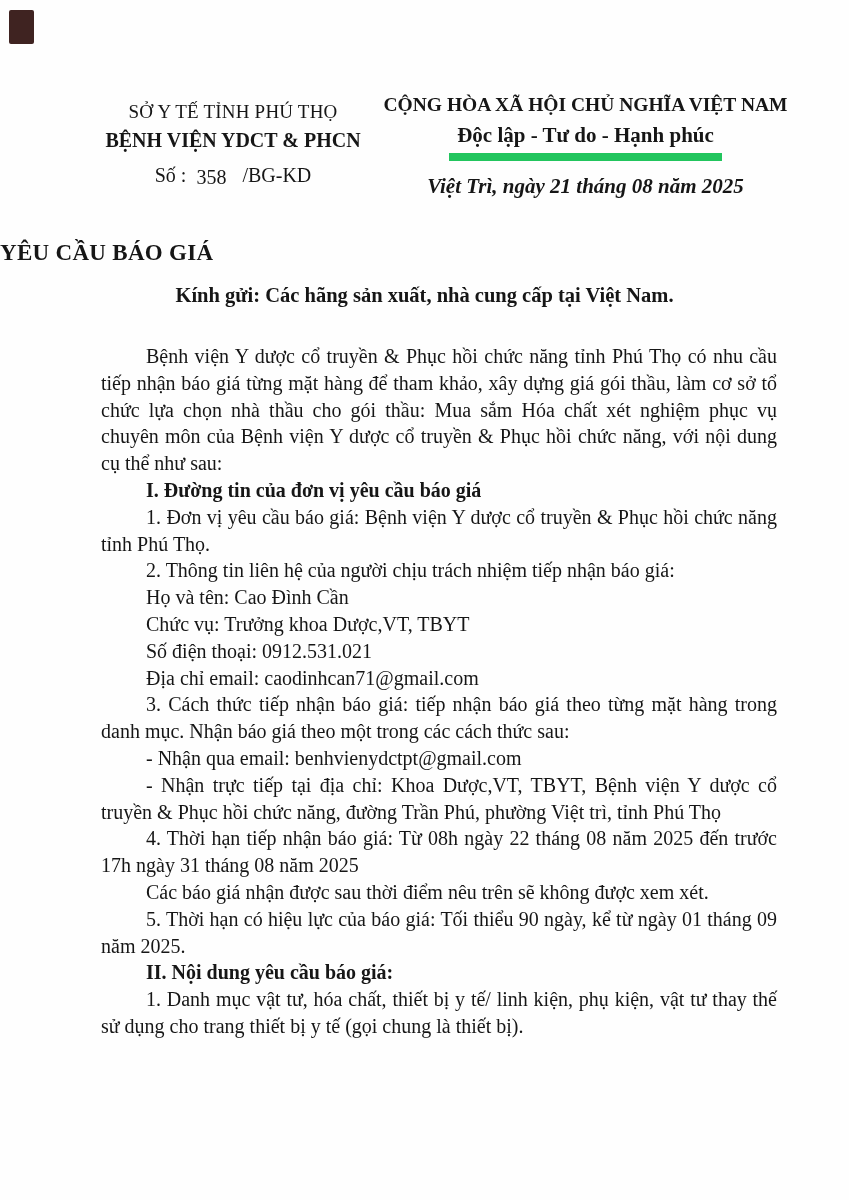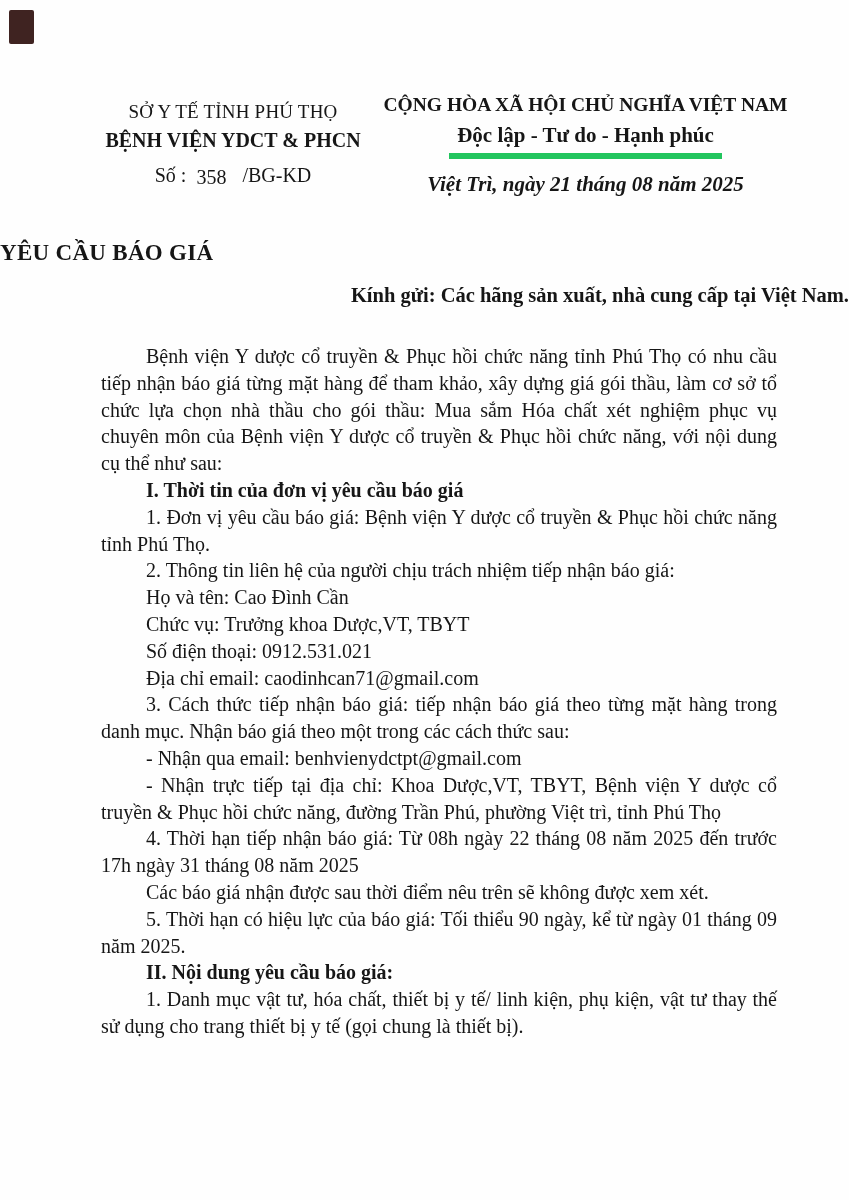--- a/index.html
+++ b/index.html
@@ -40,42 +40,42 @@
     width: 415px;
     text-align: center;
     line-height: 1.3;
   }
   .header-right .country { font-size: 19.5px; font-weight: bold; }
   .header-right .motto-wrap { margin-top: 5px; }
   .header-right .motto {
     display: inline-block;
     font-size: 21px; font-weight: bold;
     padding: 0 8px 3px 8px;
-    border-bottom: 6px solid #22c55e;
+    border-bottom: 8px solid #22c55e;
   }
   .header-right .date-line {
     margin-top: 12px;
     font-size: 21px;
     font-style: italic;
     font-weight: bold;
   }
   
   .doc-title {
     position: absolute;
     top: 240px; left: 0;
     width: 849px;
     font-size: 23px;
     font-weight: bold;
     letter-spacing: 0.3px;
   }
   .salutation {
     position: absolute;
     top: 284px; left: 0;
     width: 849px;
-    text-align: right;
+    text-align: center;
     font-size: 20.5px;
     font-weight: bold;
   }
   
   .body-text {
     position: absolute;
     left: 101px; top: 343px;
     width: 676px;
     font-size: 20px;
     line-height: 26.8px;
@@ -108,21 +108,21 @@
       <span class="motto">Độc lập - Tư do - Hạnh phúc</span>
     </div>
     <div class="date-line">Việt Trì, ngày 21 tháng 08 năm 2025</div>
   </div>
 
   <div class="doc-title">YÊU CẦU BÁO GIÁ</div>
   <div class="salutation">Kính gửi: Các hãng sản xuất, nhà cung cấp tại Việt Nam.</div>
 
   <div class="body-text">
     <p>Bệnh viện Y dược cổ truyền &amp; Phục hồi chức năng tỉnh Phú Thọ có nhu cầu tiếp nhận báo giá từng mặt hàng để tham khảo, xây dựng giá gói thầu, làm cơ sở tổ chức lựa chọn nhà thầu cho gói thầu: Mua sắm Hóa chất xét nghiệm phục vụ chuyên môn của Bệnh viện Y dược cổ truyền &amp; Phục hồi chức năng, với nội dung cụ thể như sau:</p>
-    <p class="h">I. Thời tin của đơn vị yêu cầu báo giá</p>
+    <p class="h">I. Đường tin của đơn vị yêu cầu báo giá</p>
     <p>1. Đơn vị yêu cầu báo giá: Bệnh viện Y dược cổ truyền &amp; Phục hồi chức năng tỉnh Phú Thọ.</p>
     <p>2. Thông tin liên hệ của người chịu trách nhiệm tiếp nhận báo giá:</p>
     <p>Họ và tên: Cao Đình Cần</p>
     <p>Chức vụ: Trưởng khoa Dược,VT, TBYT</p>
     <p>Số điện thoại: 0912.531.021</p>
     <p>Địa chỉ email: caodinhcan71@gmail.com</p>
     <p>3. Cách thức tiếp nhận báo giá: tiếp nhận báo giá theo từng mặt hàng trong danh mục. Nhận báo giá theo một trong các cách thức sau:</p>
     <p>- Nhận qua email: benhvienydctpt@gmail.com</p>
     <p>- Nhận trực tiếp tại địa chỉ: Khoa Dược,VT, TBYT, Bệnh viện Y dược cổ truyền &amp; Phục hồi chức năng, đường Trần Phú, phường Việt trì, tỉnh Phú Thọ</p>
     <p>4. Thời hạn tiếp nhận báo giá: Từ 08h ngày 22 tháng 08 năm 2025 đến trước 17h ngày 31 tháng 08 năm 2025</p>

